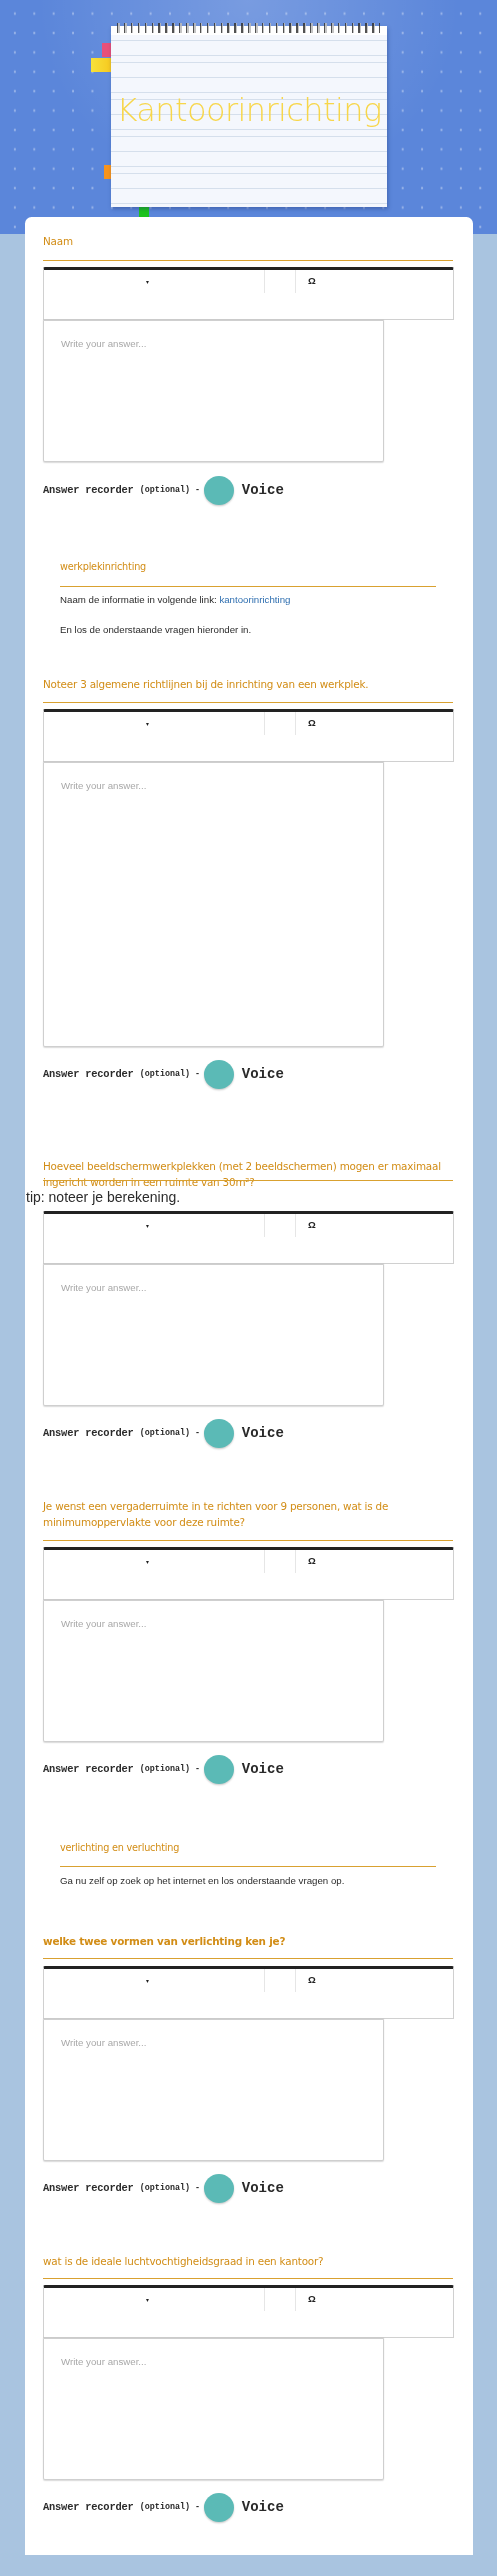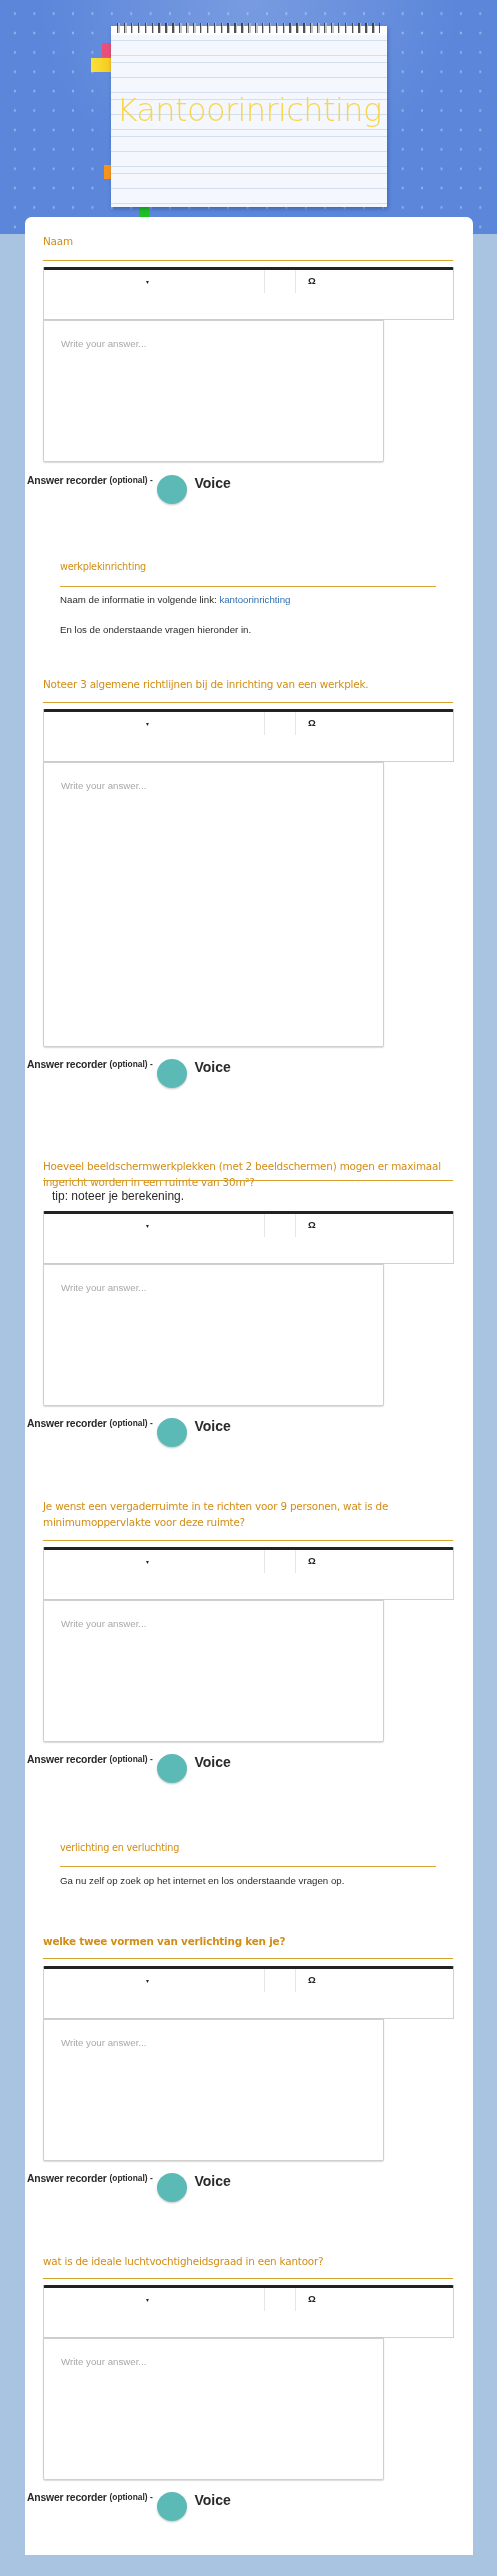--- a/index.html
+++ b/index.html
@@ -64,29 +64,29 @@
   .tb-sep { position: absolute; top: 0; width: 0.6px; height: 23px; background: #e6e6e6; }
   .tb-omega { position: absolute; left: 264px; top: 5.2px; font-size: 9.7px; font-weight: bold; color: #222; }
   .answer {
     position: absolute; left: 43px; width: 341px;
     border: 0.6px solid #cfcfcf; border-top: 1.3px solid #cfcfcf; background: #fff;
     box-shadow: 0 0.6px 1.3px rgba(0,0,0,0.15); border-radius: 0 0 1.9px 1.9px;
     font-family: "Liberation Sans", sans-serif; font-size: 9.7px; color: #333;
     padding: 17px; box-sizing: border-box; resize: none; outline: none;
   }
   .answer::placeholder { color: #a8a8a8; }
-  .recorder { position: absolute; left: 27px; height: 30px; display: flex; align-items: flex-start; }
+  .recorder { position: absolute; left: 43px; height: 30px; display: flex; align-items: center; font-family: Liberation Mono, monospace; }
   .rec-label { font-size: 10.4px; font-weight: bold; color: #2a2a2a; letter-spacing: -0.2px; }
   .rec-opt { font-size: 8.4px; font-weight: bold; color: #2a2a2a; }
   .rec-btn {
     width: 30px; height: 29px; border-radius: 50%; background: #5bbab6;
     margin: 0 7.8px 0 3.9px; box-shadow: 0 1.3px 1.9px rgba(0,0,0,0.2); cursor: pointer;
   }
   .rec-voice { font-size: 14px; font-weight: bold; color: #2a2a2a; }
-  .tip { position: absolute; left: 52px; font-size: 12px; color: #2b2b2b; }
+  .tip { position: absolute; left: 26px; font-size: 14px; color: #2b2b2b; }
 </style>
 </head>
 <body>
 
 <div class="hero">
   <div class="tab" style="left:102px;top:43px;width:9px;height:13.6px;background:#e8507a;"></div>
   <div class="tab" style="left:91px;top:58px;width:21px;height:13.6px;background:linear-gradient(90deg,#f7e23a,#f7c81e);"></div>
   <div class="tab" style="left:104px;top:165px;width:7.8px;height:14.2px;background:#f7941d;"></div>
   <div class="tab" style="left:139px;top:207px;width:10.4px;height:9.7px;background:#1ec21e;"></div>
   <div class="notebook"></div>

